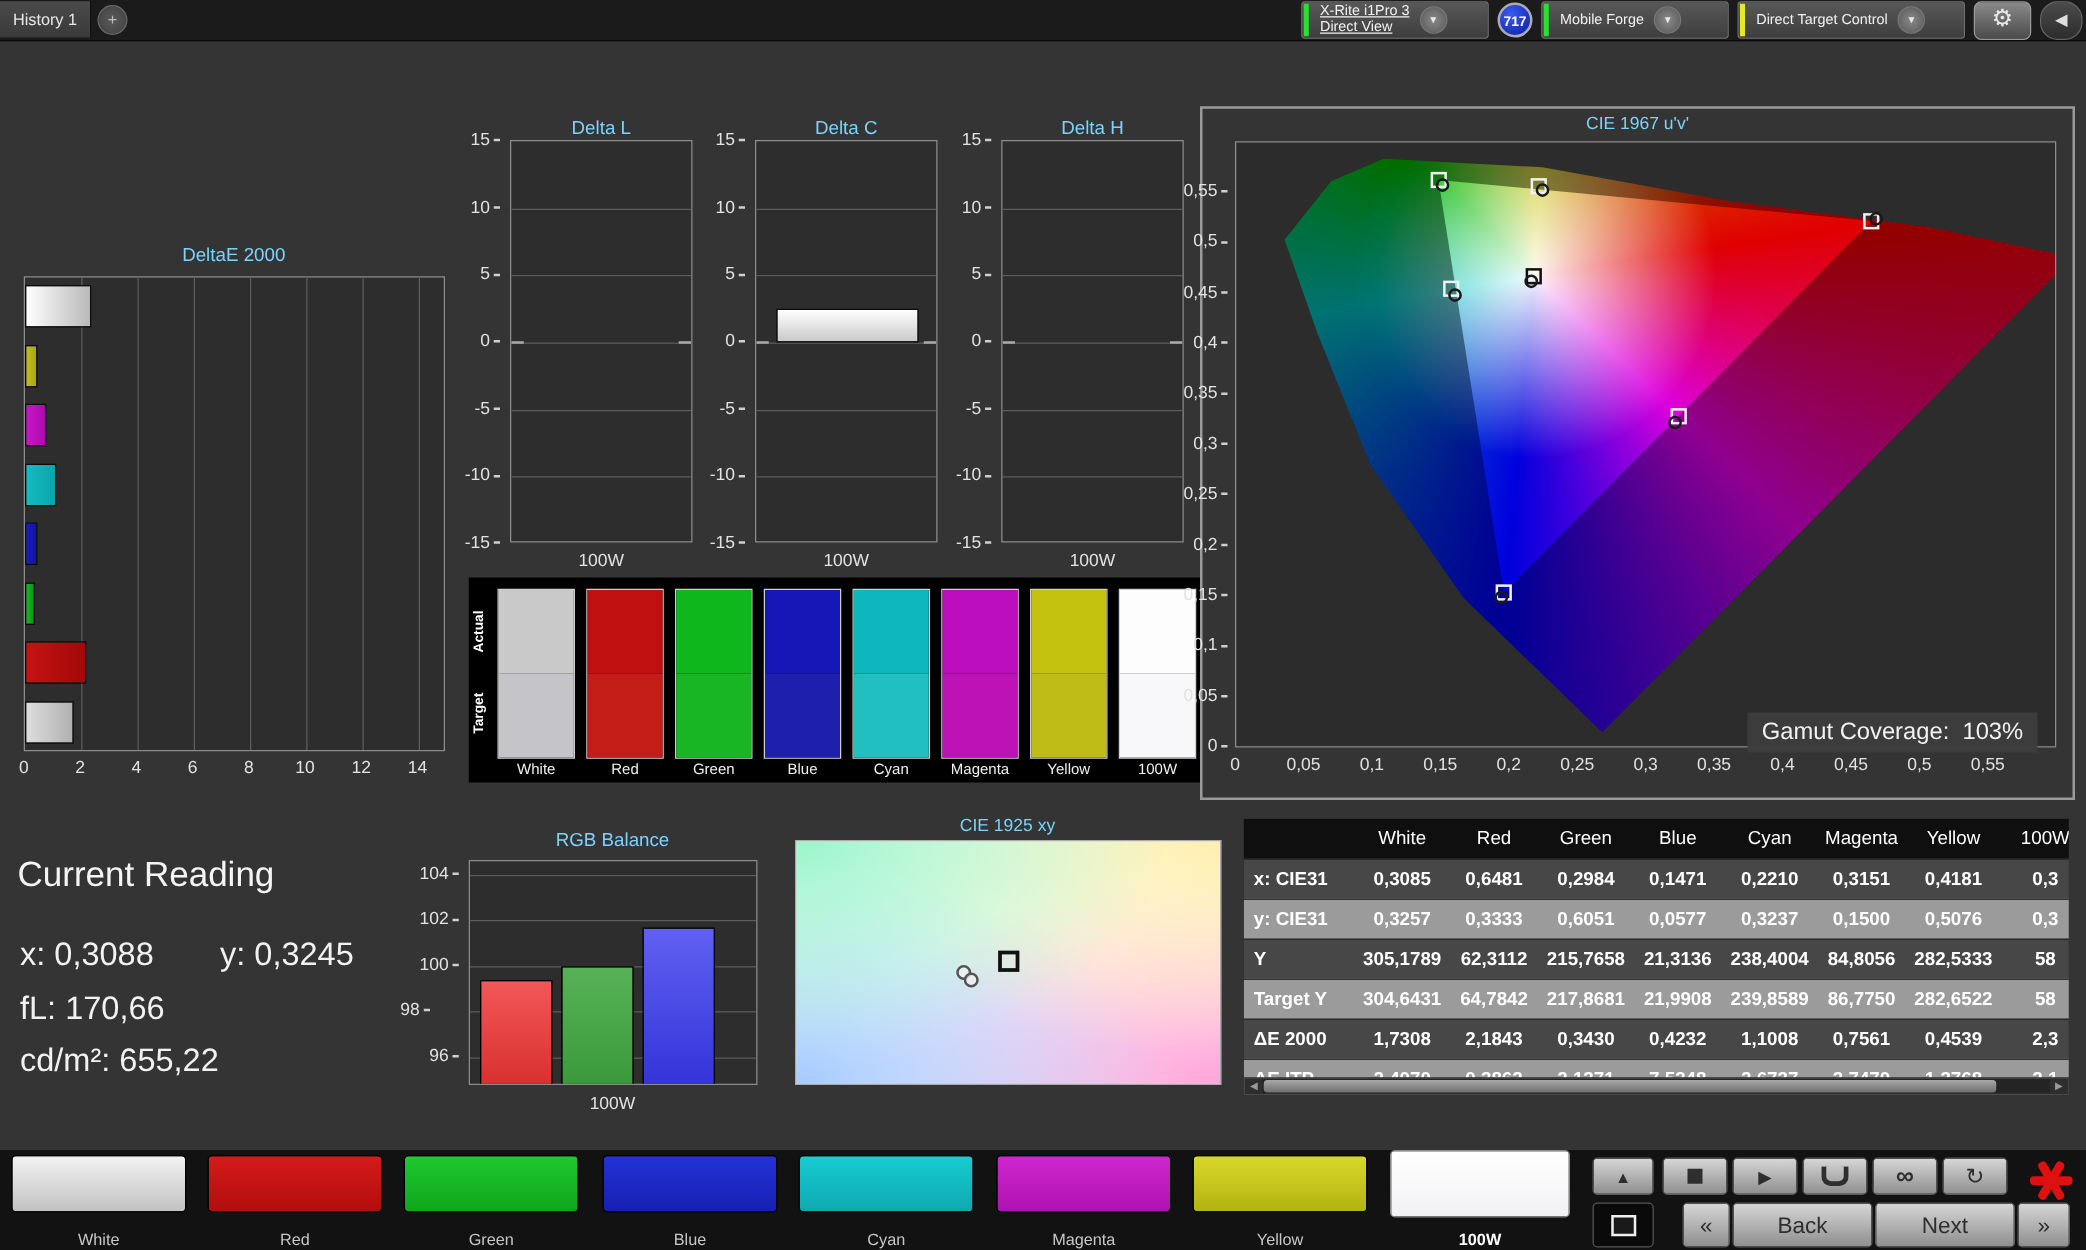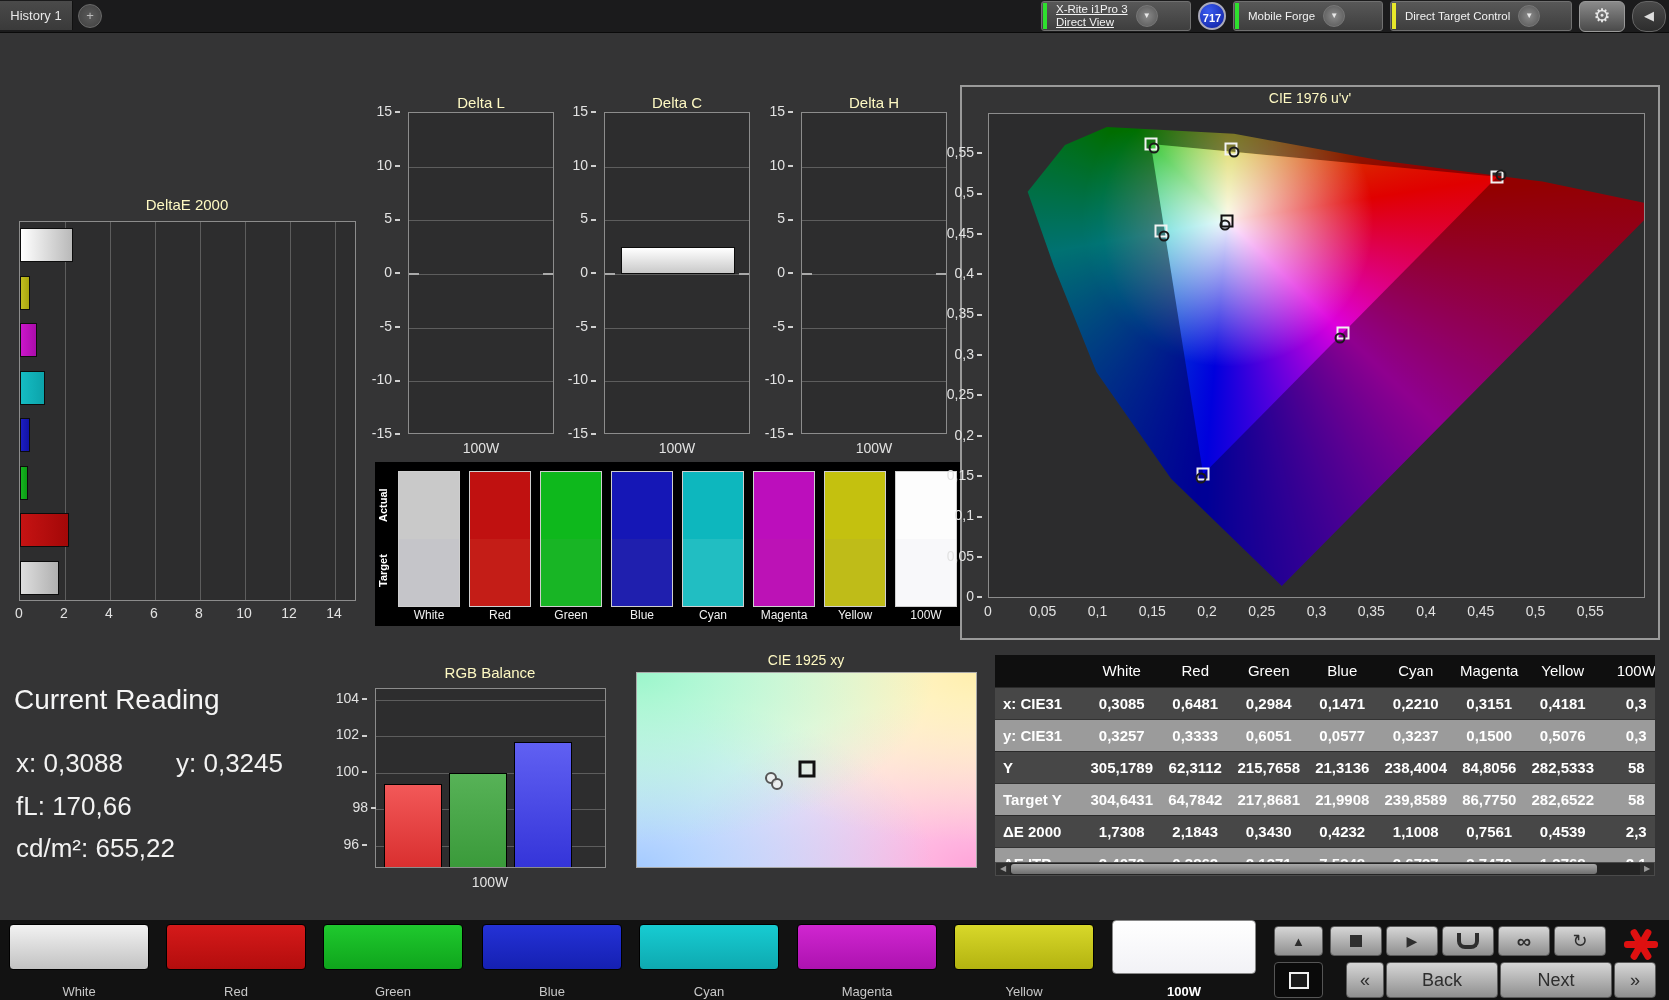--- a/index.html
+++ b/index.html
@@ -23,21 +23,21 @@
         border:1px solid #777;color:#e8e8e8;font-size:8px;line-height:20px;text-align:center;margin-left:8px;flex:none;}
   .badge{width:28px;height:28px;border-radius:50%;background:radial-gradient(circle at 35% 30%,#3a5cf0,#0c1d9e);
          border:2px solid #aab;color:#fff;font-size:11px;font-weight:bold;line-height:28px;text-align:center;box-sizing:border-box;}
   .gearbtn{width:44px;height:29px;border-radius:6px;background:linear-gradient(#8a8a8a,#4a4a4a);
            border:1px solid #999;color:#e8e8e8;font-size:19px;line-height:28px;text-align:center;}
   .collapsebtn{width:32px;height:29px;border-radius:14px;background:linear-gradient(#4a4a4a,#2d2d2d);
            border:1px solid #666;color:#ddd;font-size:13px;line-height:28px;text-align:center;}
 
   
   #page-title{position:absolute;left:12px;top:74px;font-size:42px;font-weight:400;color:#fafafa;letter-spacing:.5px;}
-  .chart-title{position:absolute;transform:translateX(-50%);font-size:15px;color:#fef9c3;white-space:nowrap;}
+  .chart-title{position:absolute;transform:translateX(-50%);font-size:15px;color:#7dd3fc;white-space:nowrap;}
   .axis-lab{position:absolute;font-size:14px;color:#e2e2e2;white-space:nowrap;}
   .ytick-dash{display:inline-block;width:5px;height:2px;background:#cfcfcf;vertical-align:middle;margin-left:3px;}
 
   
   .chartbox{position:absolute;background:#2d2d2e;border:1px solid #8c8c8c;box-sizing:border-box;overflow:hidden;}
   .vgrid{position:absolute;top:0;bottom:0;width:1px;background:#5d5d5d;}
   .hgrid{position:absolute;left:0;right:0;height:1px;background:#5d5d5d;}
   .hbar{position:absolute;left:0;height:34px;border:1px solid #0c0c0c;box-sizing:border-box;}
   .zerotick{position:absolute;height:2px;width:10px;background:#aaa;}
 
@@ -281,21 +281,21 @@
       </div>
       <div class="swlabel" style="left: 449px;">Yellow</div>
       <div class="swatch" style="left: 520px;">
         <div class="half" style="top: 0px; background: rgb(253, 253, 253);"></div>
         <div class="half" style="bottom: 0px; background: rgb(248, 248, 250);"></div>
       </div>
       <div class="swlabel" style="left: 520px;">100W</div>
     </div>
 
   <div id="cie76panel"></div>
-  <div class="chart-title" style="left:1310px;top:90px;font-size:14px;">CIE 1976 u'v'</div>
+  <div class="chart-title" style="left:1310px;top:90px;font-size:14px;">CIE 1967 u'v'</div>
   <div id="cie76chart">
     <div class="locus dim"></div>
     <div class="locus tri"></div>
   <div class="mk-sq" style="left: 24.7%; top: 6.2%;"></div>
       <div class="mk-ci" style="left: 25.2%; top: 7.1%;"></div>
       <div class="mk-sq" style="left: 37%; top: 7.2%;"></div>
       <div class="mk-ci" style="left: 37.4%; top: 7.9%;"></div>
       <div class="mk-sq" style="left: 77.6%; top: 13%;"></div>
       <div class="mk-ci" style="left: 78.1%; top: 12.6%;"></div>
       <div class="mk-sq dark" style="left: 36.4%; top: 22.1%;"></div>
@@ -326,20 +326,23 @@
       <div class="axis-lab" style="left: 1152.25px; top: 603px; transform: translateX(-50%);">0,15</div>
       <div class="axis-lab" style="left: 1207px; top: 603px; transform: translateX(-50%);">0,2</div>
       <div class="axis-lab" style="left: 1261.75px; top: 603px; transform: translateX(-50%);">0,25</div>
       <div class="axis-lab" style="left: 1316.5px; top: 603px; transform: translateX(-50%);">0,3</div>
       <div class="axis-lab" style="left: 1371.25px; top: 603px; transform: translateX(-50%);">0,35</div>
       <div class="axis-lab" style="left: 1426px; top: 603px; transform: translateX(-50%);">0,4</div>
       <div class="axis-lab" style="left: 1480.75px; top: 603px; transform: translateX(-50%);">0,45</div>
       <div class="axis-lab" style="left: 1535.5px; top: 603px; transform: translateX(-50%);">0,5</div>
       <div class="axis-lab" style="left: 1590.25px; top: 603px; transform: translateX(-50%);">0,55</div>
     </div>
+  <div id="gamutbox">
+    <span>Gamut Coverage:</span>&nbsp;&nbsp;<span>103%</span>
+  </div>
 
   <div id="cr-title">Current Reading</div>
   <div class="cr-line" style="left:16px;top:748px;">
     <span>x:</span> <span>0,3088</span></div>
   <div class="cr-line" style="left:176px;top:748px;">
     <span>y:</span> <span>0,3245</span></div>
   <div class="cr-line" style="left:16px;top:791px;">
     <span>fL:</span> <span>170,66</span></div>
   <div class="cr-line" style="left:16px;top:833px;">
     <span>cd/m²:</span> <span>655,22</span></div>
@@ -352,21 +355,21 @@
       <div class="hgrid" style="top: 120.2px;"></div>
       <div class="hgrid" style="top: 156.6px;"></div>
       <div style="position: absolute; width: 58px; border: 1px solid rgb(0, 0, 0); box-sizing: border-box; left: 8px; top: 94.72px; height: 85.28px; background: linear-gradient(rgb(242, 88, 88), rgb(217, 47, 47));"></div>
       <div style="position: absolute; width: 58px; border: 1px solid rgb(0, 0, 0); box-sizing: border-box; left: 73px; top: 83.8px; height: 96.2px; background: linear-gradient(rgb(87, 178, 87), rgb(58, 154, 58));"></div>
       <div style="position: absolute; width: 58px; border: 1px solid rgb(0, 0, 0); box-sizing: border-box; left: 138px; top: 52.86px; height: 127.14px; background: linear-gradient(rgb(96, 96, 242), rgb(52, 52, 217));"></div>
     </div>
   <div id="rgb-axes">
       <div class="axis-lab" style="left: 331px; top: 690px; width: 36px; text-align: right;">104<span class="ytick-dash"></span></div>
       <div class="axis-lab" style="left: 331px; top: 726.4px; width: 36px; text-align: right;">102<span class="ytick-dash"></span></div>
       <div class="axis-lab" style="left: 331px; top: 762.8px; width: 36px; text-align: right;">100<span class="ytick-dash"></span></div>
-      <div class="axis-lab" style="left: 340px; top: 799.2px; width: 36px; text-align: right;">98<span class="ytick-dash"></span></div>
+      <div class="axis-lab" style="left: 314px; top: 799.2px; width: 36px; text-align: center;">98<span class="ytick-dash"></span></div>
       <div class="axis-lab" style="left: 331px; top: 835.6px; width: 36px; text-align: right;">96<span class="ytick-dash"></span></div>
     </div>
   <div class="axis-lab" style="left:490px;top:874px;transform:translateX(-50%);">100W</div>
 
   <div class="chart-title" style="left:806px;top:652px;font-size:14px;">CIE 1925 xy</div>
   <div id="cie31">
       <div class="mk31-sq" style="left: 50.1%; top: 49.5%;"></div>
       <div class="mk31-ci" style="left: 39.6%; top: 54.1%;"></div>
       <div class="mk31-ci" style="left: 41.2%; top: 57.3%;"></div>
     </div>

